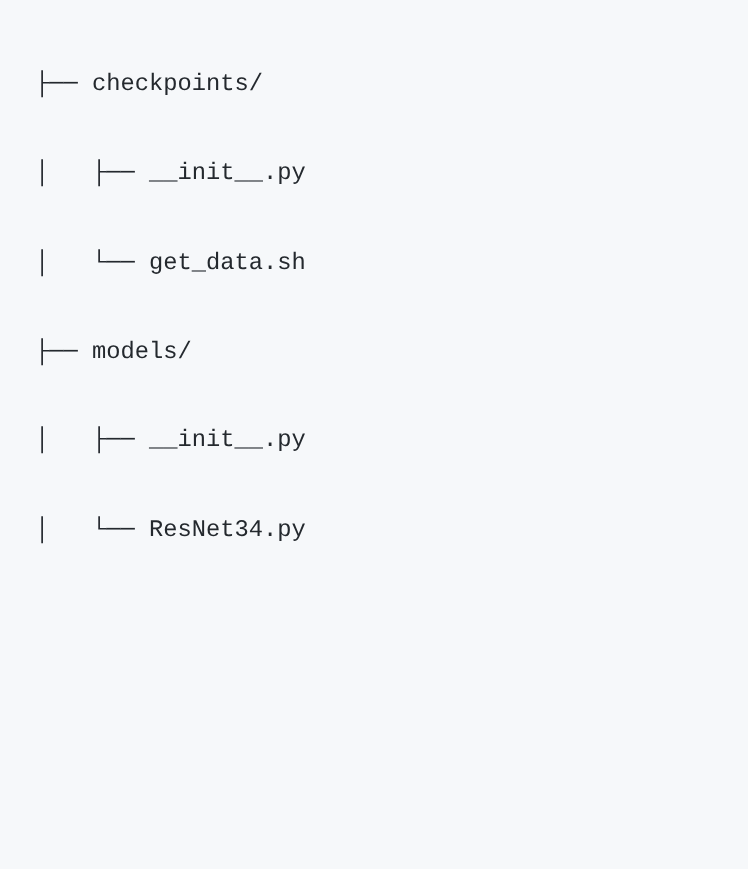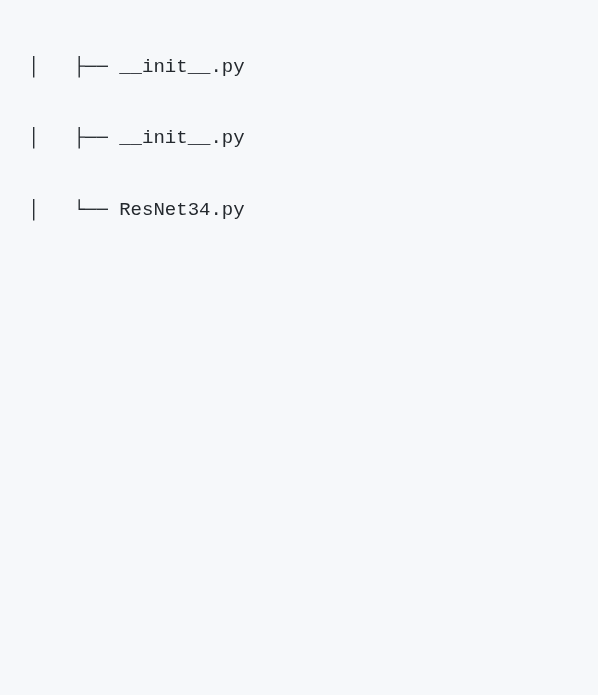--- a/index.html
+++ b/index.html
@@ -22,21 +22,24 @@
       white-space: pre;
     }
     .line {
       display: block;
     }
   </style>
 </head>
 <body>
 
 <div class="tree">
+<span class="line">├── checkpoints/</span>
 <span class="line">│   ├── __init__.py</span>
+<span class="line">│   └── get_data.sh</span>
+<span class="line">├── models/</span>
 <span class="line">│   ├── __init__.py</span>
 <span class="line">│   └── ResNet34.py</span>
 
 
 
 
 
 
 
 </div>

